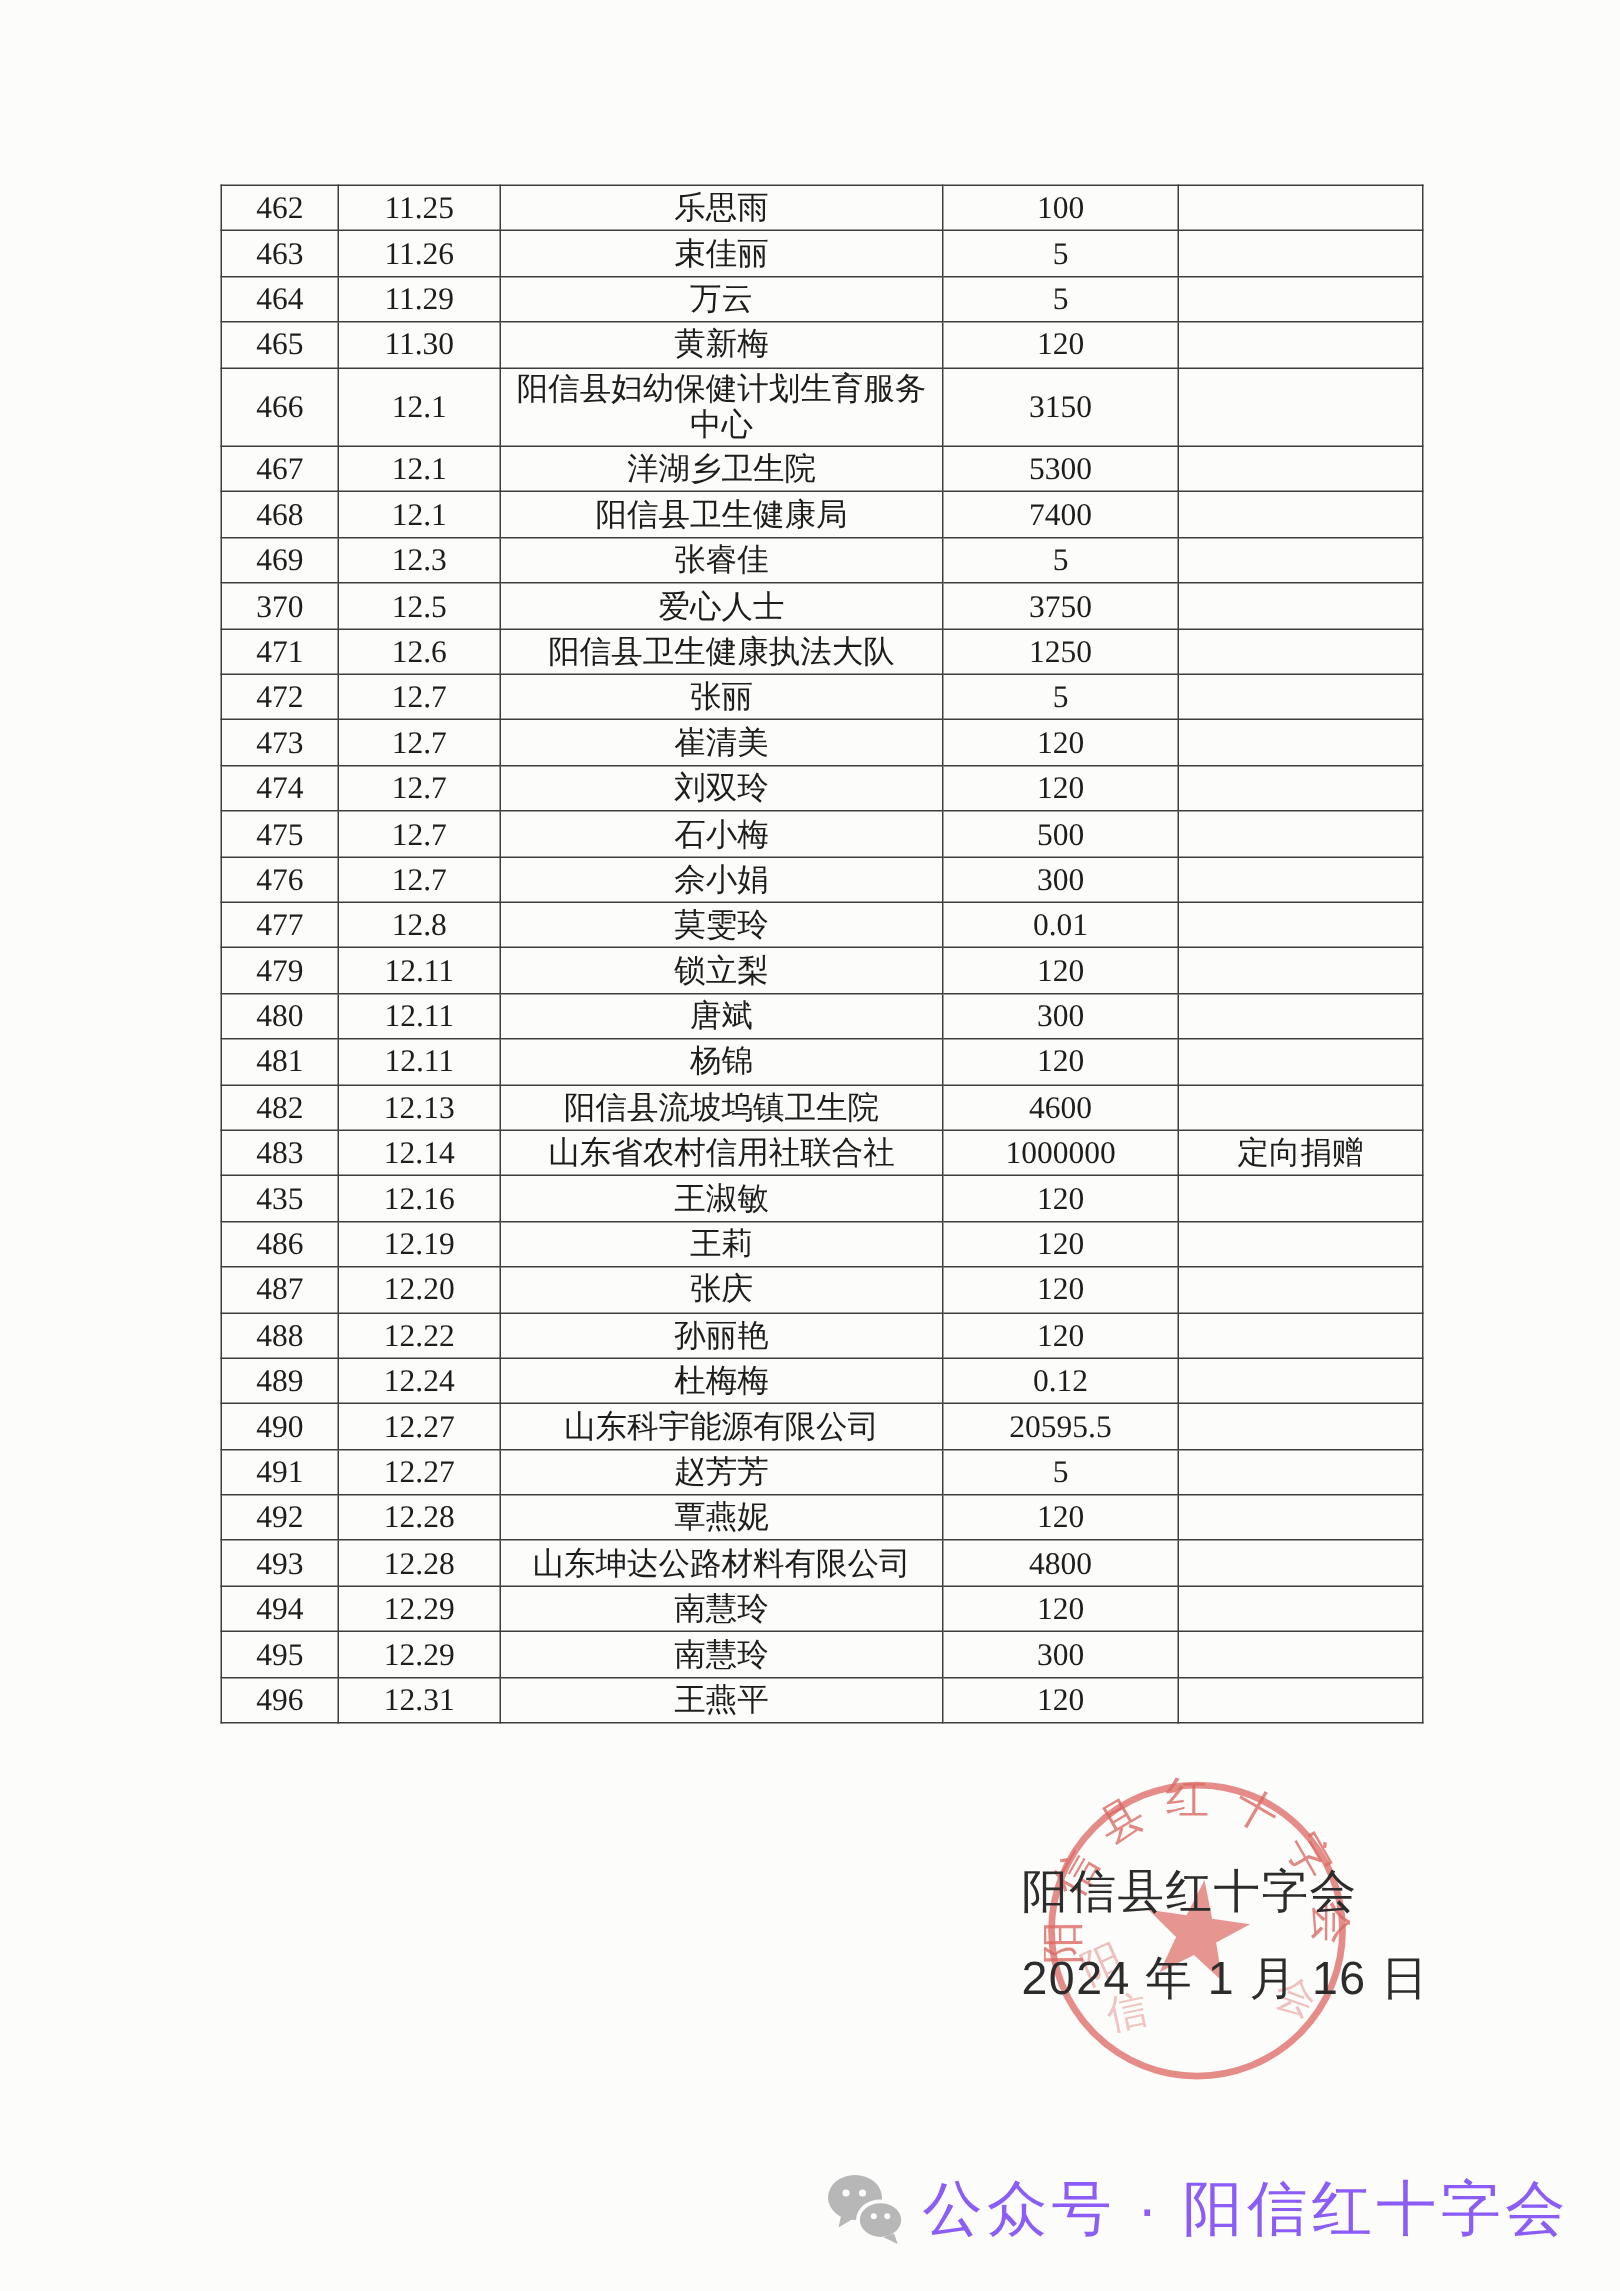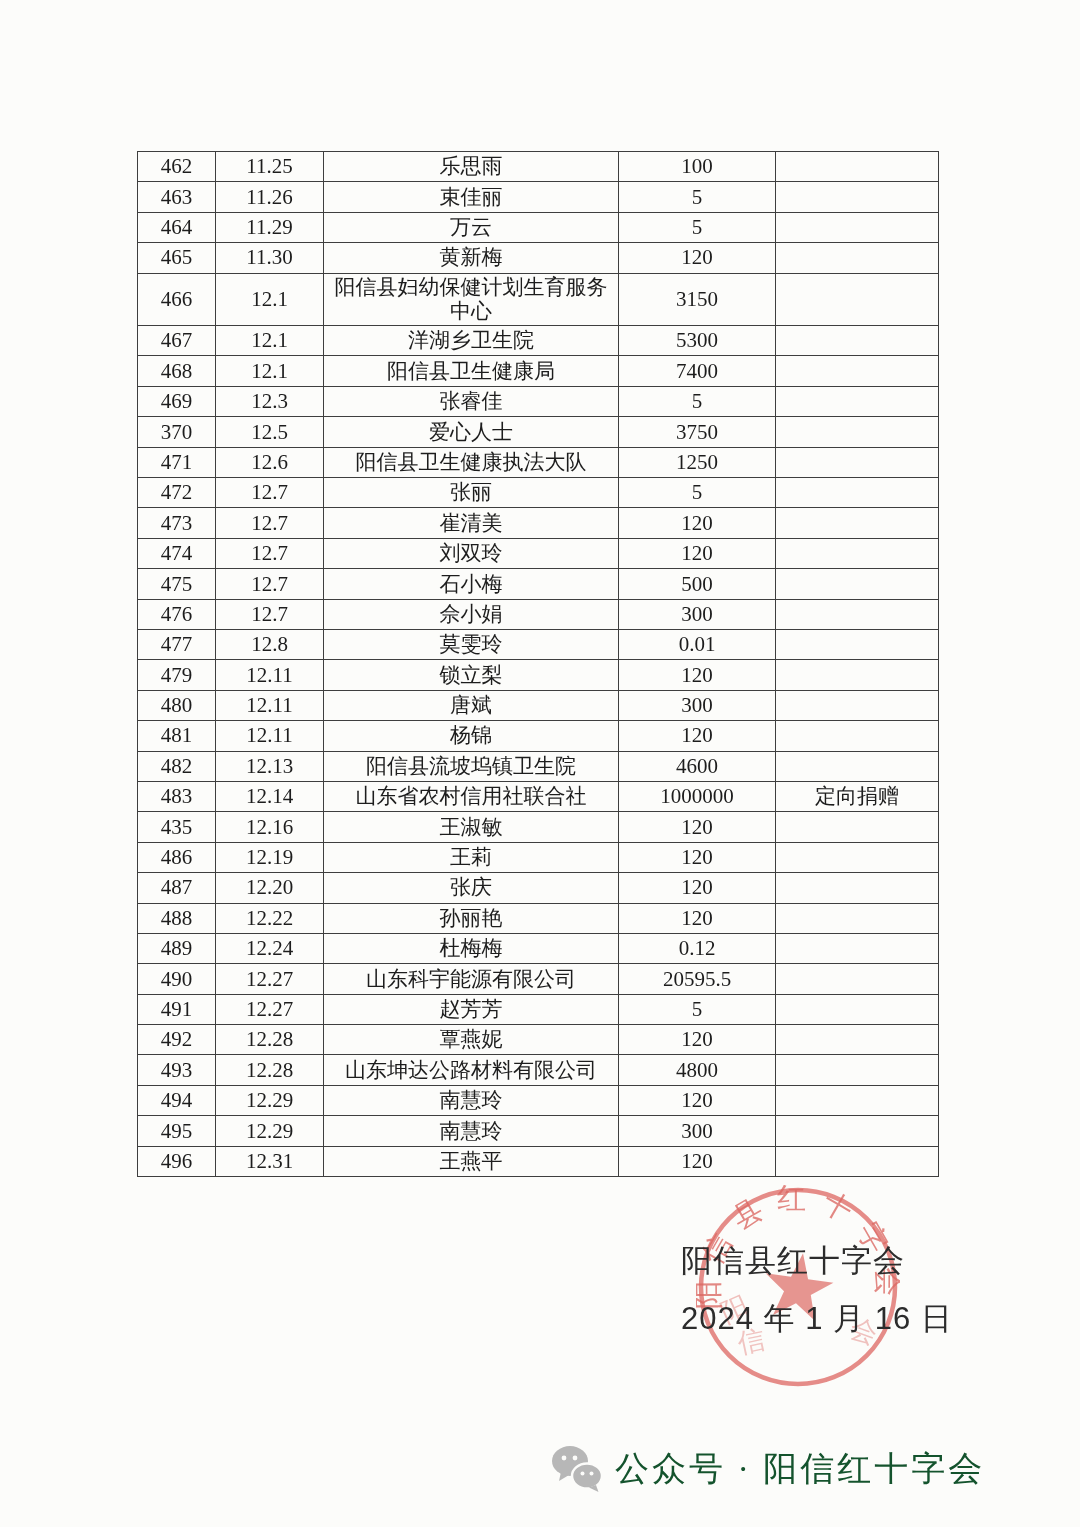--- a/index.html
+++ b/index.html
@@ -5,22 +5,22 @@
   html,body{margin:0;padding:0;}
   body{
     width:1080px;height:1527px;position:relative;overflow:hidden;
     background:#fcfcfa;
     font-family:"Liberation Serif","DejaVu Serif",serif;
   }
   .page{position:absolute;inset:0;}
 
   
   table.donation-table{
-    position:absolute;left:137px;top:123px;width:801px;
-    border-collapse:collapse;table-layout:fixed;margin-top:28px;
+    position:absolute;left:147px;top:123px;width:801px;
+    border-collapse:collapse;table-layout:fixed;
   }
   table.donation-table td{
     border:1.6px solid #3e3e3e;
     text-align:center;vertical-align:middle;
     font-size:21px;color:#1d1d1d;
     height:27.4px;line-height:1.18;
     padding:1px 8px;
     font-family:"Liberation Serif","DejaVu Serif",serif;
   }
 
@@ -41,22 +41,22 @@
     font-size:31px;color:#2c2c2c;letter-spacing:1px;
     font-family:"Liberation Sans","DejaVu Sans",sans-serif;
   }
 
   
   .footer{
     position:absolute;left:551px;top:1445px;
     display:flex;align-items:center;gap:12px;
   }
   .footer .wm-text{
-    font-size:34px;color:#14532d;letter-spacing:3px;
-    font-family:Liberation Serif, serif;
+    font-size:40px;color:#8b5cf6;letter-spacing:3px;
+    font-family:Liberation Sans, sans-serif;
   }
 </style>
 </head>
 <body>
 
 <div class="page">
 
   <table class="donation-table">
     <colgroup>
       <col style="width:78px">

